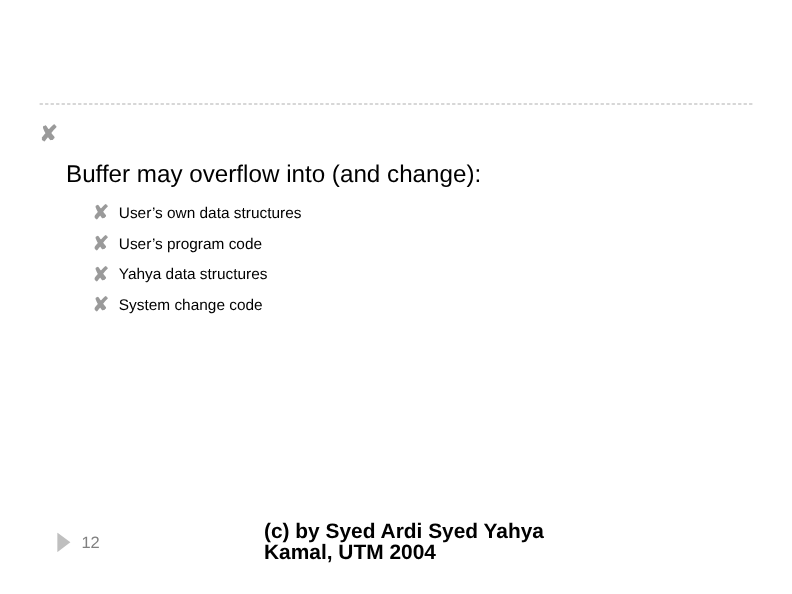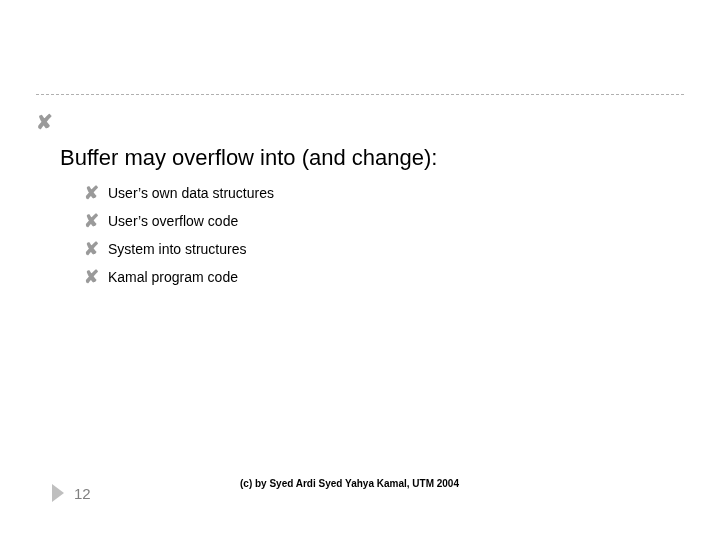--- a/index.html
+++ b/index.html
@@ -96,21 +96,21 @@
     top: 10px;
     font-size: 15px;
     line-height: 20px;
     color: #808080;
   }
   .copyright {
     position: absolute;
     left: 240px;
     top: 0;
     width: 290px;
-    font-size: 10px;
+    font-size: 19px;
     line-height: 19px;
     font-weight: bold;
     color: #000;
   }
 </style>
 </head>
 <body>
 
 <div class="slide">
 
@@ -123,29 +123,29 @@
       <div class="text">Buffer may overflow into (and change):</div>
     </div>
 
     <div class="sublist">
       <div class="level2">
         <div class="bullet">✘</div>
         <div class="text">User’s own data structures</div>
       </div>
       <div class="level2">
         <div class="bullet">✘</div>
-        <div class="text">User’s overflow code</div>
+        <div class="text">User’s program code</div>
       </div>
       <div class="level2">
         <div class="bullet">✘</div>
-        <div class="text">System into structures</div>
+        <div class="text">Yahya data structures</div>
       </div>
       <div class="level2">
         <div class="bullet">✘</div>
-        <div class="text">Kamal program code</div>
+        <div class="text">System change code</div>
       </div>
     </div>
 
   </div>
 
   <div class="footer">
     <div class="page-marker">
       <svg width="14" height="18" viewBox="0 0 14 18">
         <polygon points="0,0 12,9 0,18" fill="#bfbfbf"></polygon>
       </svg>

